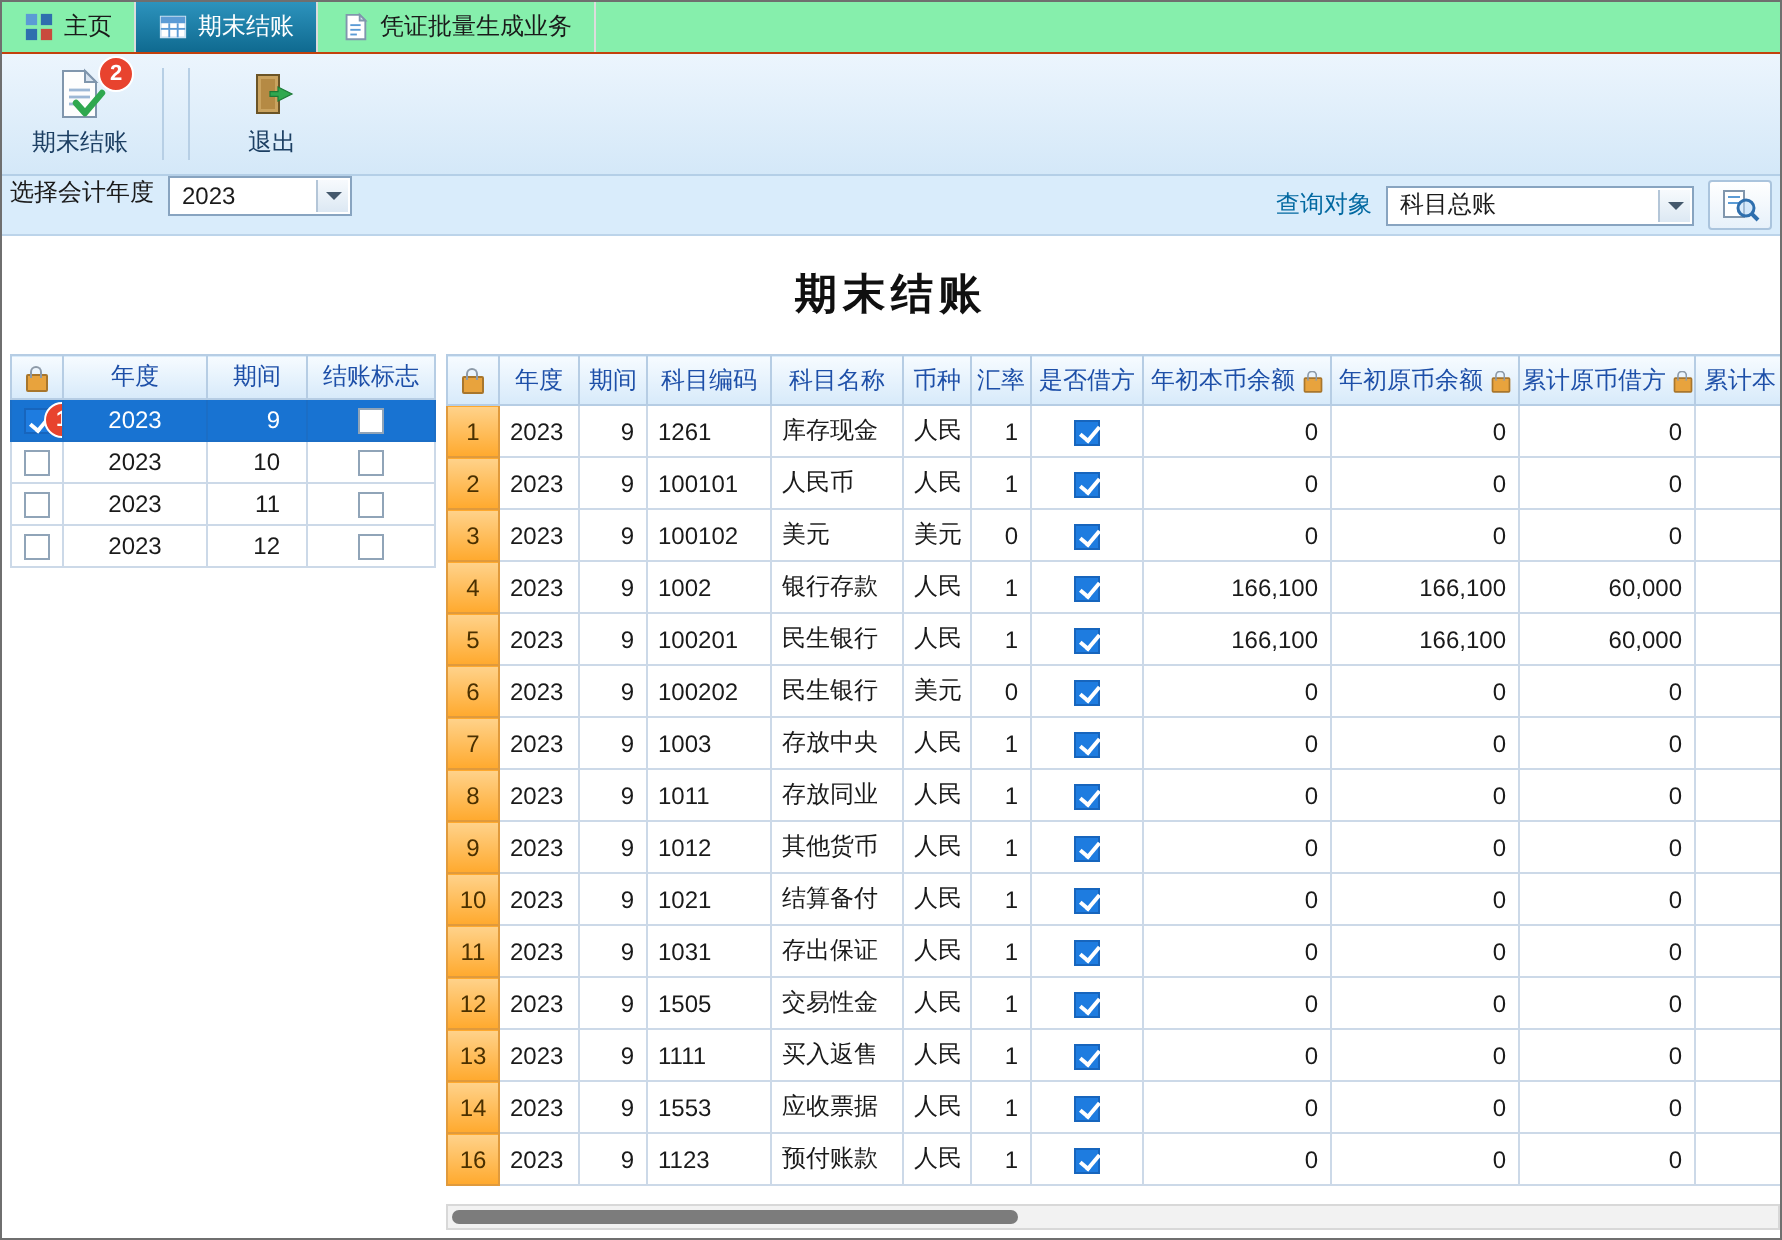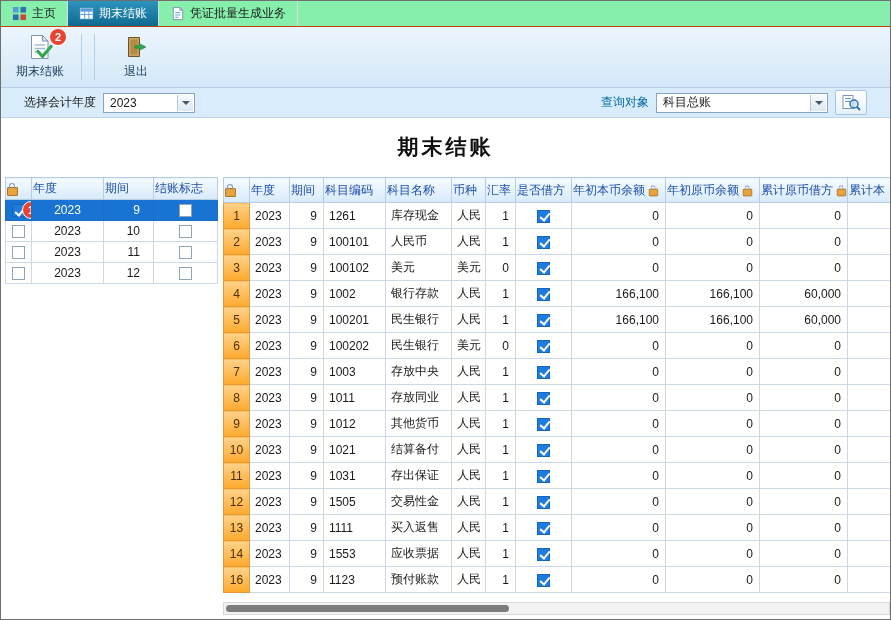--- a/index.html
+++ b/index.html
@@ -17,40 +17,40 @@
     border-bottom:1px solid #b4cfe7;display:flex;align-items:center;padding:0 4px}
   .tbtn{position:relative;display:flex;flex-direction:column;align-items:center;justify-content:center;gap:3px;
     min-width:56px;height:54px;padding:2px 6px;border:1px solid transparent;border-radius:3px}
   .tbtn .lbl{color:#1c3f63}
   .tbtn.disabled .lbl{color:#95a4b2}
   .tbtn.disabled svg{opacity:.45;filter:grayscale(1)}
   .vsep{width:1px;height:46px;background:#b7cfe5;margin:0 6px}
 
   
   .filterbar{position:absolute;top:87px;left:0;right:0;height:29px;background:#d9ecfb;border-bottom:1px solid #bcd4ea;
-    display:flex;align-items:center;padding:0 23px}
+    display:flex;padding:0 4px}
   .flabel{margin-right:7px}
   .flabel.blue{color:#0369a1}
   .combo{position:relative;height:20px;background:#fff;border:1px solid #88a4c0;display:flex;align-items:center;
     padding:0 20px 0 6px;box-sizing:border-box}
   .combo .cararea{position:absolute;right:1px;top:1px;bottom:1px;width:15px;background:linear-gradient(#f7fafd,#dce8f3);
     border-left:1px solid #b4c6d8;display:flex;align-items:center;justify-content:center}
   .caret{width:0;height:0;border-left:4px solid transparent;border-right:4px solid transparent;border-top:4px solid #44586c}
   .right-group{margin-left:auto;display:flex;align-items:center}
   .icon-btn{width:30px;height:23px;margin-left:7px;display:flex;align-items:center;justify-content:center;
     border:1px solid #aac4dd;border-radius:2px;background:linear-gradient(#ffffff,#e7f1fa)}
 
   
   .page-title{position:absolute;top:118px;left:0;right:0;height:56px;display:flex;align-items:center;justify-content:center;
     font-size:21px;font-weight:bold;letter-spacing:3px;color:#101010}
 
   
   table{border-collapse:collapse;table-layout:fixed}
   th{font-weight:normal;color:#1d4fa8;background:linear-gradient(#f6fbff,#d7eafa);border:1px solid #b6cde4;
-    white-space:nowrap;overflow:hidden;text-align:left}
+    white-space:nowrap;overflow:hidden;text-align:center}
   td{border:1px solid #ccd9e8;background:#fff;white-space:nowrap;overflow:hidden}
   .ta-l{text-align:left;padding-left:5px}
   .ta-r{text-align:right;padding-right:6px}
   .ta-c{text-align:center}
 
   .left-grid{position:absolute;left:4px;top:176px;width:212px}
   .left-grid th{height:19px}
   .left-grid td{height:18px;position:relative}
   .left-grid tr.sel td{background:#1873d2;color:#fff;border-color:#1b6ec6}
 
@@ -148,21 +148,21 @@
   <div class="filterbar">
     <span class="flabel">选择会计年度</span>
     <div class="combo" style="width:92px">
       <span>2023</span>
       <span class="cararea">
           <span class="caret"></span>
         </span>
     </div>
     <div class="right-group">
       <span class="flabel blue">查询对象</span>
-      <div class="combo" style="width:172px">
+      <div class="combo" style="width:154px">
         <span>科目总账</span>
         <span class="cararea">
             <span class="caret"></span>
           </span>
       </div>
       <div class="icon-btn">
         <svg width="20" height="18" viewBox="0 0 20 18">
           <rect x="2" y="1.5" width="10" height="13" fill="#fff" stroke="#8096ad"></rect>
           <line x1="4" y1="4.5" x2="10" y2="4.5" stroke="#5b9bd5"></line>
             <line x1="4" y1="7.5" x2="10" y2="7.5" stroke="#5b9bd5"></line>

